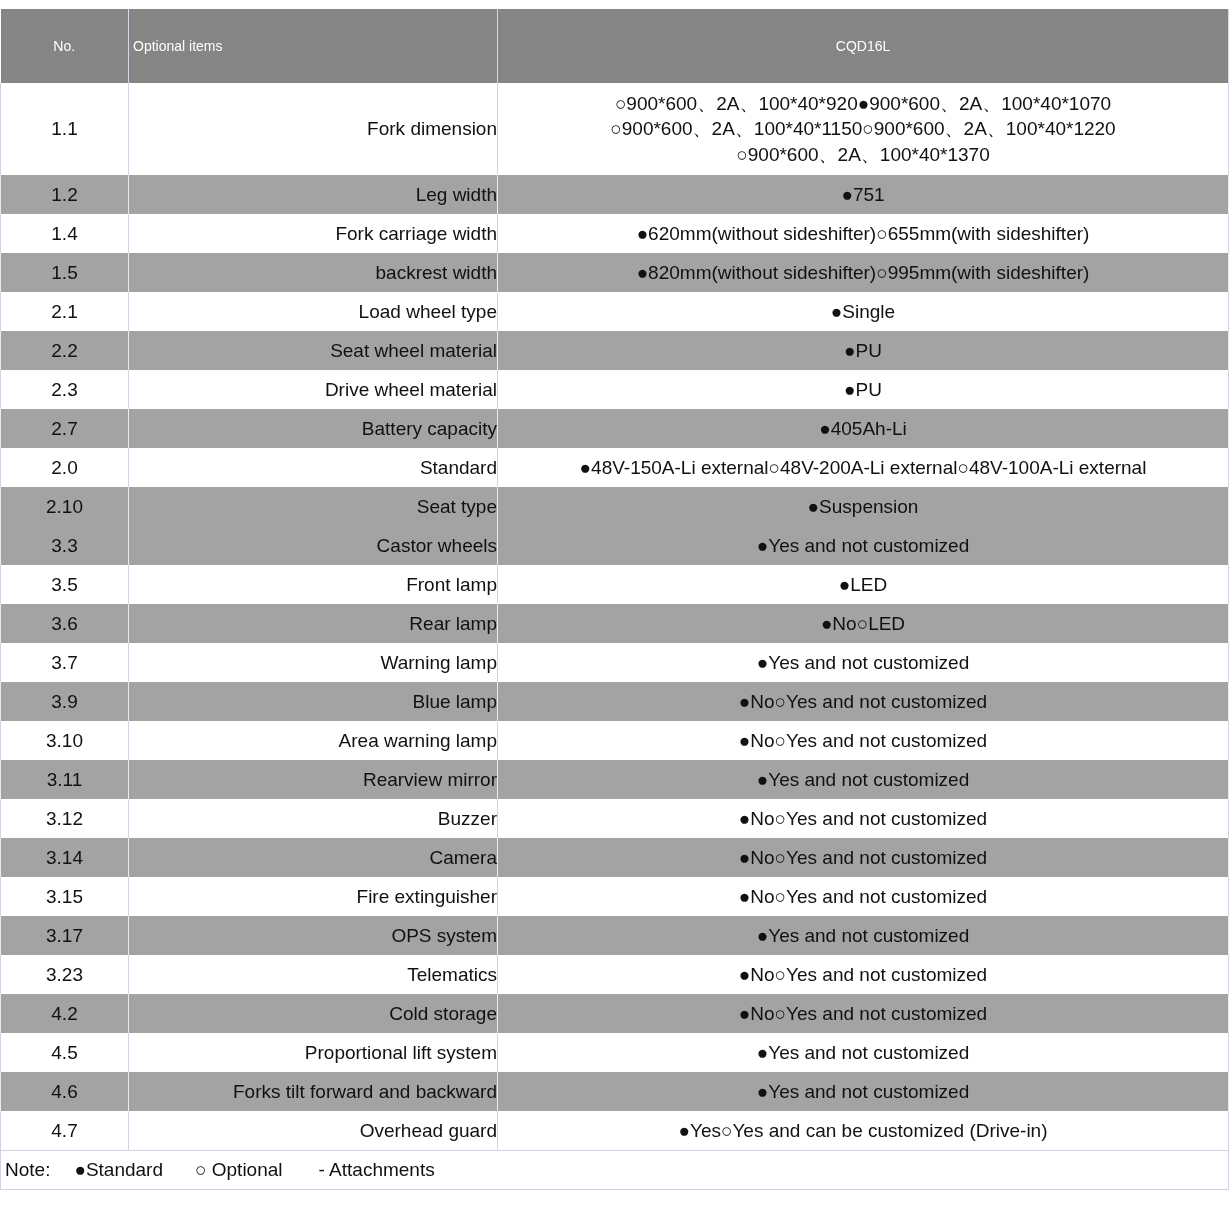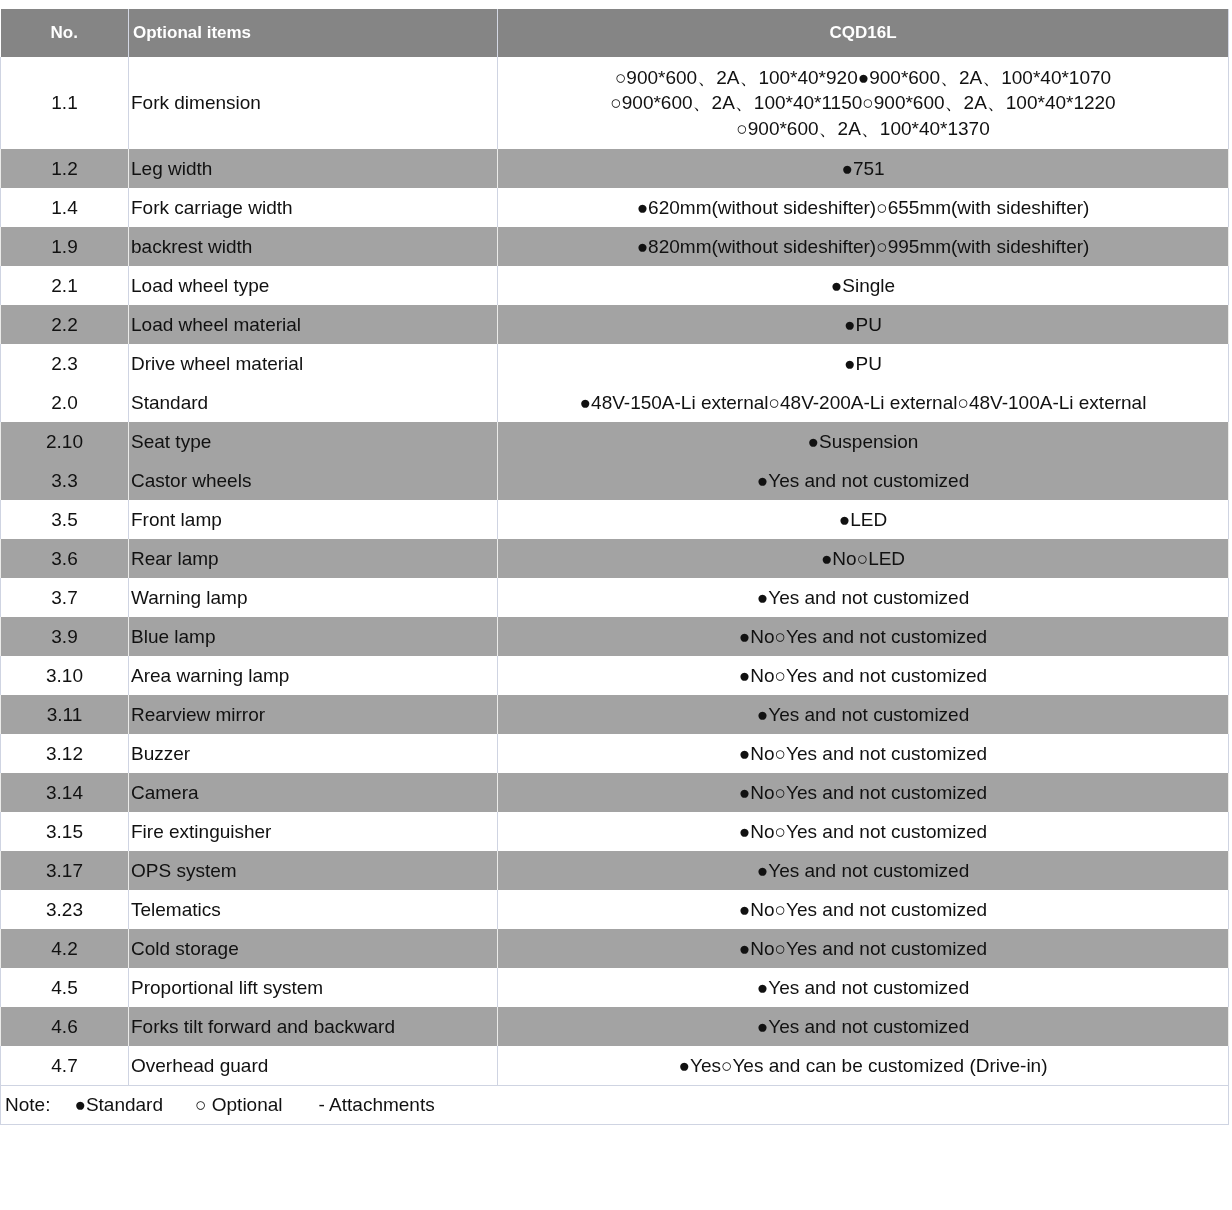--- a/index.html
+++ b/index.html
@@ -2,27 +2,27 @@
 <html><head>
 <meta charset="utf-8">
 <style>
   html, body { margin: 0; padding: 0; background: #ffffff; }
   body { width: 1232px; height: 1210px; overflow: hidden; font-family: "Liberation Sans", sans-serif; color: #111; }
   .wrap { position: absolute; left: 0; top: 9px; width: 1228px; }
   table { border-collapse: collapse; width: 1228px; table-layout: fixed; }
   col.c1 { width: 128px; }
   col.c2 { width: 369px; }
   col.c3 { width: 731px; }
-  th { background: #858585; color: #ffffff; font-weight: bold; font-size: 17px; height: 40px; padding: 4px; border-right: 1px solid #d4d8e4; }
+  th { background: #858585; color: #ffffff; font-weight: normal; font-size: 14px; height: 40px; padding: 17px; border-right: 1px solid #d4d8e4; }
   th.no { text-align: center; }
   th.item { text-align: left; padding-left: 4px; }
   th.model { text-align: center; }
   td { font-size: 19px; height: 39px; padding: 0; border-right: 1px solid #cfd4e2; }
   td.no { text-align: center; border-left: 1px solid #cfd4e2; }
-  td.item { text-align: left; padding-left: 2px; margin-left: 34px; }
+  td.item { text-align: right; padding-left: 2px; margin-left: 34px; }
   td.val { text-align: center; }
   tr.alt td { background: #a3a3a3; border-right-color: #ebebe9; border-left-color: #ebebe9; }
   tr.tall td { height: 92px; line-height: 25.5px; }
   tr.note td { height: 38px; border-top: 1px solid #cfd4e2; border-bottom: 1px solid #cfd4e2; text-align: left; padding-left: 4px; border-left: 1px solid #cfd4e2; }
   .note span { margin-right: 0; }
   .gap1 { display: inline-block; width: 24px; }
   .gap2 { display: inline-block; width: 32px; }
   .gap3 { display: inline-block; width: 36px; }
 </style>
 </head>
@@ -56,38 +56,43 @@
           <td class="no">1.2</td>
           <td class="item">Leg width</td>
           <td class="val">●751</td>
         </tr>
         <tr>
           <td class="no">1.4</td>
           <td class="item">Fork carriage width</td>
           <td class="val">●620mm(without sideshifter)○655mm(with sideshifter)</td>
         </tr>
         <tr class="alt">
-          <td class="no">1.9</td>
+          <td class="no">1.5</td>
           <td class="item">backrest width</td>
           <td class="val">●820mm(without sideshifter)○995mm(with sideshifter)</td>
         </tr>
         <tr>
           <td class="no">2.1</td>
           <td class="item">Load wheel type</td>
           <td class="val">●Single</td>
         </tr>
         <tr class="alt">
           <td class="no">2.2</td>
-          <td class="item">Load wheel material</td>
+          <td class="item">Seat wheel material</td>
           <td class="val">●PU</td>
         </tr>
         <tr>
           <td class="no">2.3</td>
           <td class="item">Drive wheel material</td>
           <td class="val">●PU</td>
+        </tr>
+        <tr class="alt">
+          <td class="no">2.7</td>
+          <td class="item">Battery capacity</td>
+          <td class="val">●405Ah-Li</td>
         </tr>
         <tr>
           <td class="no">2.0</td>
           <td class="item">Standard</td>
           <td class="val">●48V-150A-Li external○48V-200A-Li external○48V-100A-Li external</td>
         </tr>
         <tr class="alt">
           <td class="no">2.10</td>
           <td class="item">Seat type</td>
           <td class="val">●Suspension</td>

